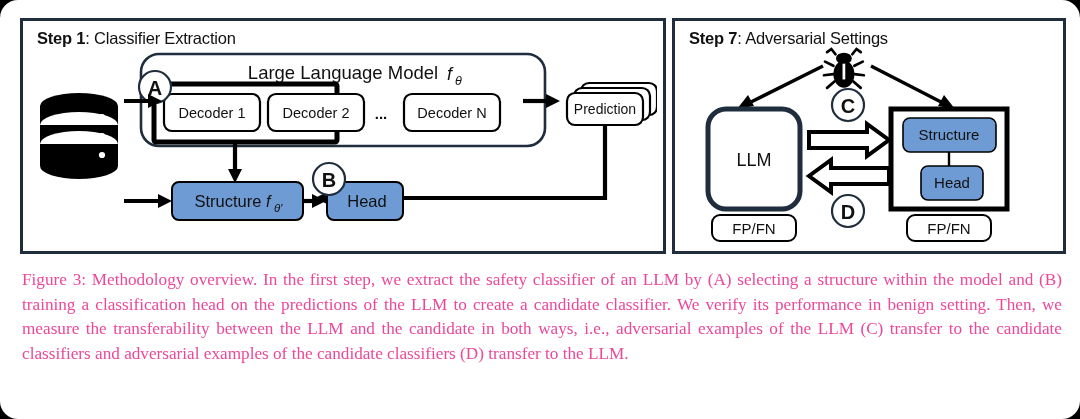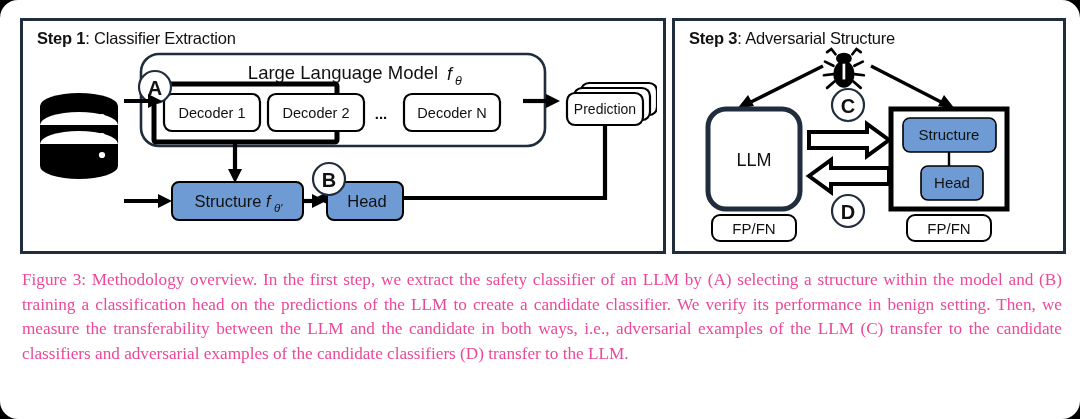--- a/index.html
+++ b/index.html
@@ -140,21 +140,21 @@
         <g>
           <circle cx="306" cy="158" r="16" fill="#fff" stroke="#1f2d3d" stroke-width="2.2"></circle>
           <text class="lbl" x="306" y="166" font-size="20" font-weight="700" text-anchor="middle">B</text>
         </g>
 
       </svg>
     </div>
 
     <div class="panel" id="panel-step2">
       <div class="panel-title">
-        <b>Step 3</b><span>: Adversarial Structure</span>
+        <b>Step 7</b><span>: Adversarial Settings</span>
       </div>
 
       <svg class="diagram" width="382" height="224" viewBox="0 0 382 224">
 
         <g transform="translate(150,28) scale(1.05)">
 
           <path d="M10 5 L6 0 M6 0 L2 3" stroke="#000" stroke-width="2.6" fill="none" stroke-linecap="round"></path>
           <path d="M26 5 L30 0 M30 0 L34 3" stroke="#000" stroke-width="2.6" fill="none" stroke-linecap="round"></path>
 
           <ellipse cx="18" cy="9" rx="7.5" ry="5.5" fill="#000"></ellipse>

